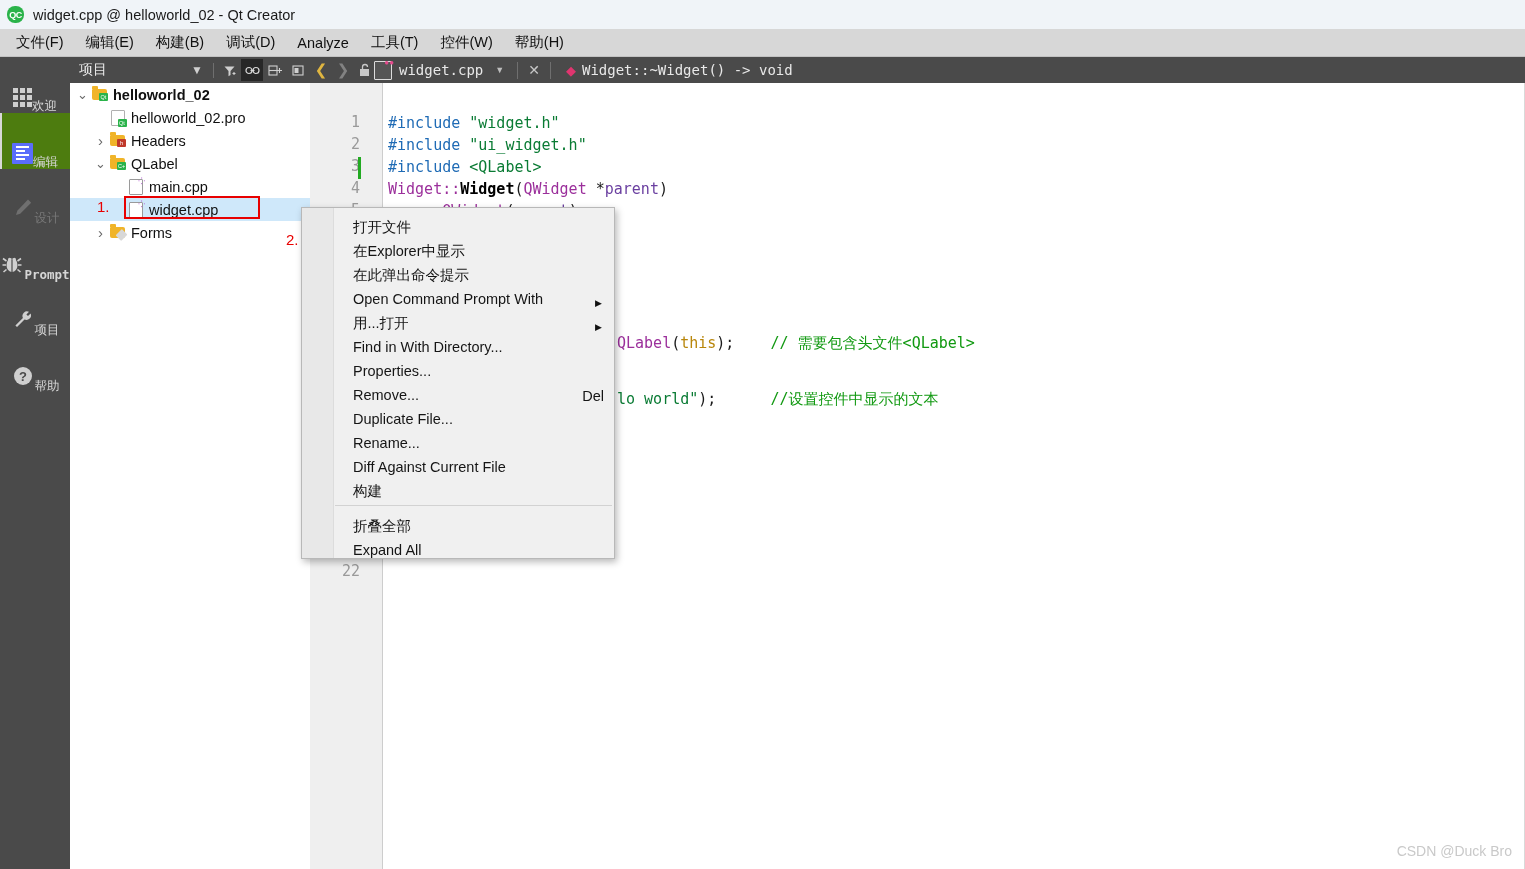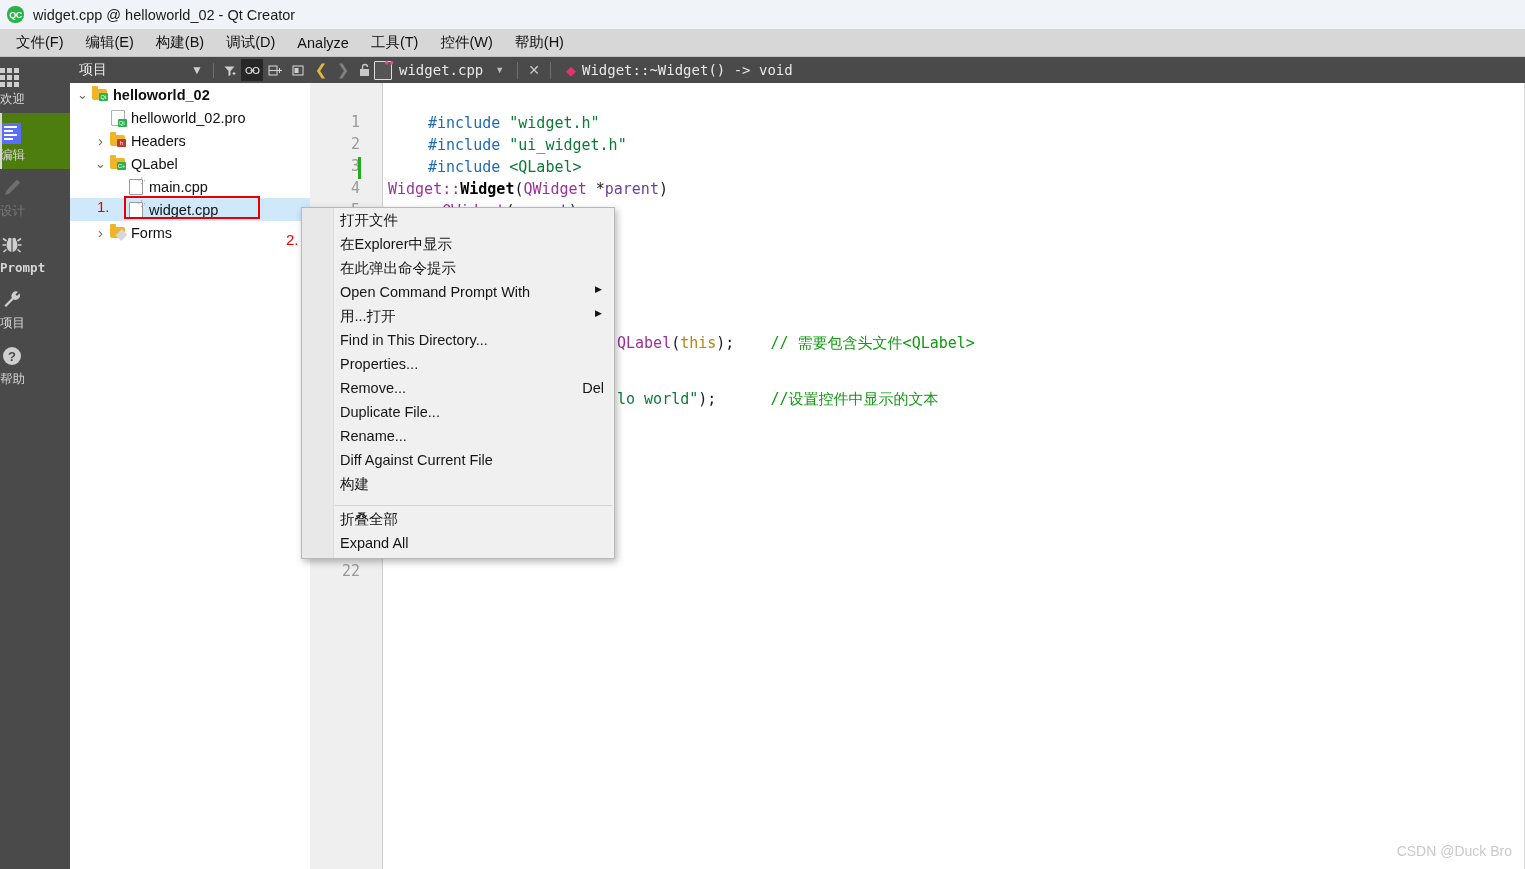--- a/index.html
+++ b/index.html
@@ -38,21 +38,21 @@
     white-space:nowrap;
   }
   #menubar .menu-item:first-child{margin-left:7px;}
   
   #modebar{
     position:absolute;left:0;top:57px;width:70px;height:812px;
     background:#4a4a4a;
   }
   .mode-item{
     width:70px;height:56px;
-    display:flex;flex-direction:column;align-items:flex-start;justify-content:center;
+    display:flex;flex-direction:row;align-items:flex-end;justify-content:center;
     color:#d6d6d6;font-size:12.5px;
     position:relative;
   }
   .mode-item.active{background:#4d7c0f;}
   .mode-item.active::before{
     content:"";position:absolute;left:0;top:0;width:2px;height:56px;background:#d8d8d8;
   }
   .mode-item.disabled{color:#777777;}
   .mode-icon{height:26px;display:flex;align-items:center;justify-content:center;margin-bottom:3px;}
   .mode-label{line-height:13px;}
@@ -137,39 +137,39 @@
     position:absolute;right:22px;color:#9a9a9a;font-size:15px;
     font-family:"DejaVu Sans Mono",monospace;text-align:right;width:34px;
   }
   .fold-ar{position:absolute;right:5px;color:#4a4a4a;font-size:9px;}
   .mod-bar{position:absolute;left:48px;width:2.5px;height:22px;background:#22aa22;}
   #code{
     position:absolute;left:74px;top:26px;width:1141px;height:786px;background:#ffffff;
     font-family:"DejaVu Sans Mono",monospace;font-size:15px;
   }
   .cl{position:absolute;left:4px;white-space:pre;line-height:22px;}
-  .k-pre{color:#1f6bb5;margin-left:40px;}
+  .k-pre{color:#1f6bb5;}
   .k-str{color:#0a7b34;}
   .k-type{color:#9b2f9b;}
   .k-typeb{color:#000000;font-weight:bold;}
   .k-plain{color:#1a1a1a;}
   .k-this{color:#b8860b;}
   .k-cmt{color:#119911;}
   .k-param{color:#6a3fa0;}
   
   #ctxmenu{
     position:absolute;left:301px;top:207px;width:314px;height:352px;
     background:#f0f0f0;
     border:1px solid #b8b8b8;
     box-shadow:2px 3px 7px rgba(0,0,0,0.28);
     box-sizing:border-box;
   }
   #ctx-gutter{position:absolute;left:0;top:0;width:32px;height:350px;background:#e8e8e8;border-right:1px solid #dcdcdc;box-sizing:border-box;}
   #ctx-list{position:absolute;left:33px;top:4px;width:279px;}
-  .ctx-item{height:24px;display:flex;align-items:flex-start;font-size:14.5px;color:#151515;padding-left:5px;position:relative;}
+  .ctx-item{height:24px;display:flex;align-items:flex-end;font-size:14.5px;color:#151515;padding-left:18px;position:relative;}
   .ctx-label{line-height:17px;}
   .ctx-shortcut{margin-left:auto;margin-right:10px;color:#151515;font-size:14.5px;}
   .ctx-arrow{position:absolute;right:12px;color:#111111;font-size:9px;}
   .ctx-sep{height:1px;background:#d2d2d2;margin:5px 2px 5px 0;}
   
   #watermark{
     position:absolute;right:13px;bottom:10px;color:#c9c9c9;font-size:14px;
     font-family:"Liberation Sans",sans-serif;
   }
   #code-right-border{position:absolute;left:1214px;top:26px;width:1px;height:786px;background:#d9d9d9;}
@@ -425,21 +425,21 @@
       </div>
       <div class="ctx-item">
         <span class="ctx-label">Open Command Prompt With</span>
         <span class="ctx-arrow">▶</span>
       </div>
       <div class="ctx-item">
         <span class="ctx-label">用...打开</span>
         <span class="ctx-arrow">▶</span>
       </div>
       <div class="ctx-item">
-        <span class="ctx-label">Find in This Directory...</span>
+        <span class="ctx-label">Find in With Directory...</span>
       </div>
       <div class="ctx-item">
         <span class="ctx-label">Properties...</span>
       </div>
       <div class="ctx-item">
         <span class="ctx-label">Remove...</span>
         <span class="ctx-shortcut">Del</span>
       </div>
       <div class="ctx-item">
         <span class="ctx-label">Duplicate File...</span>

